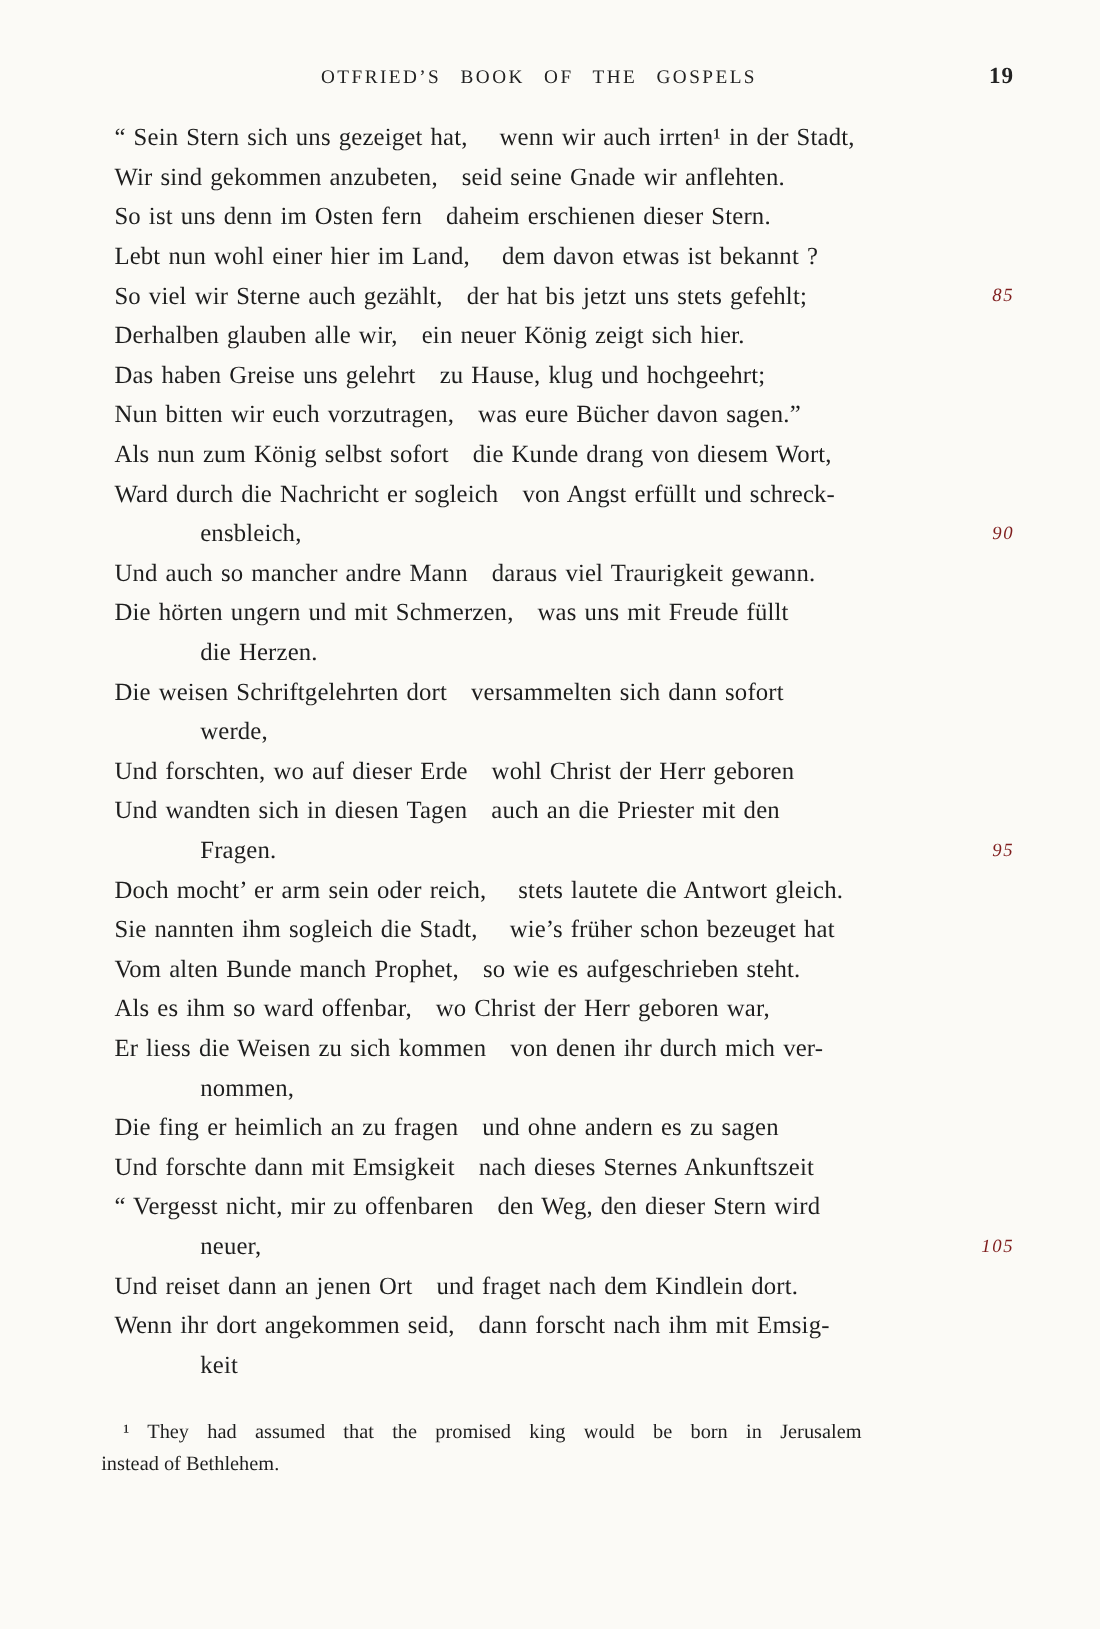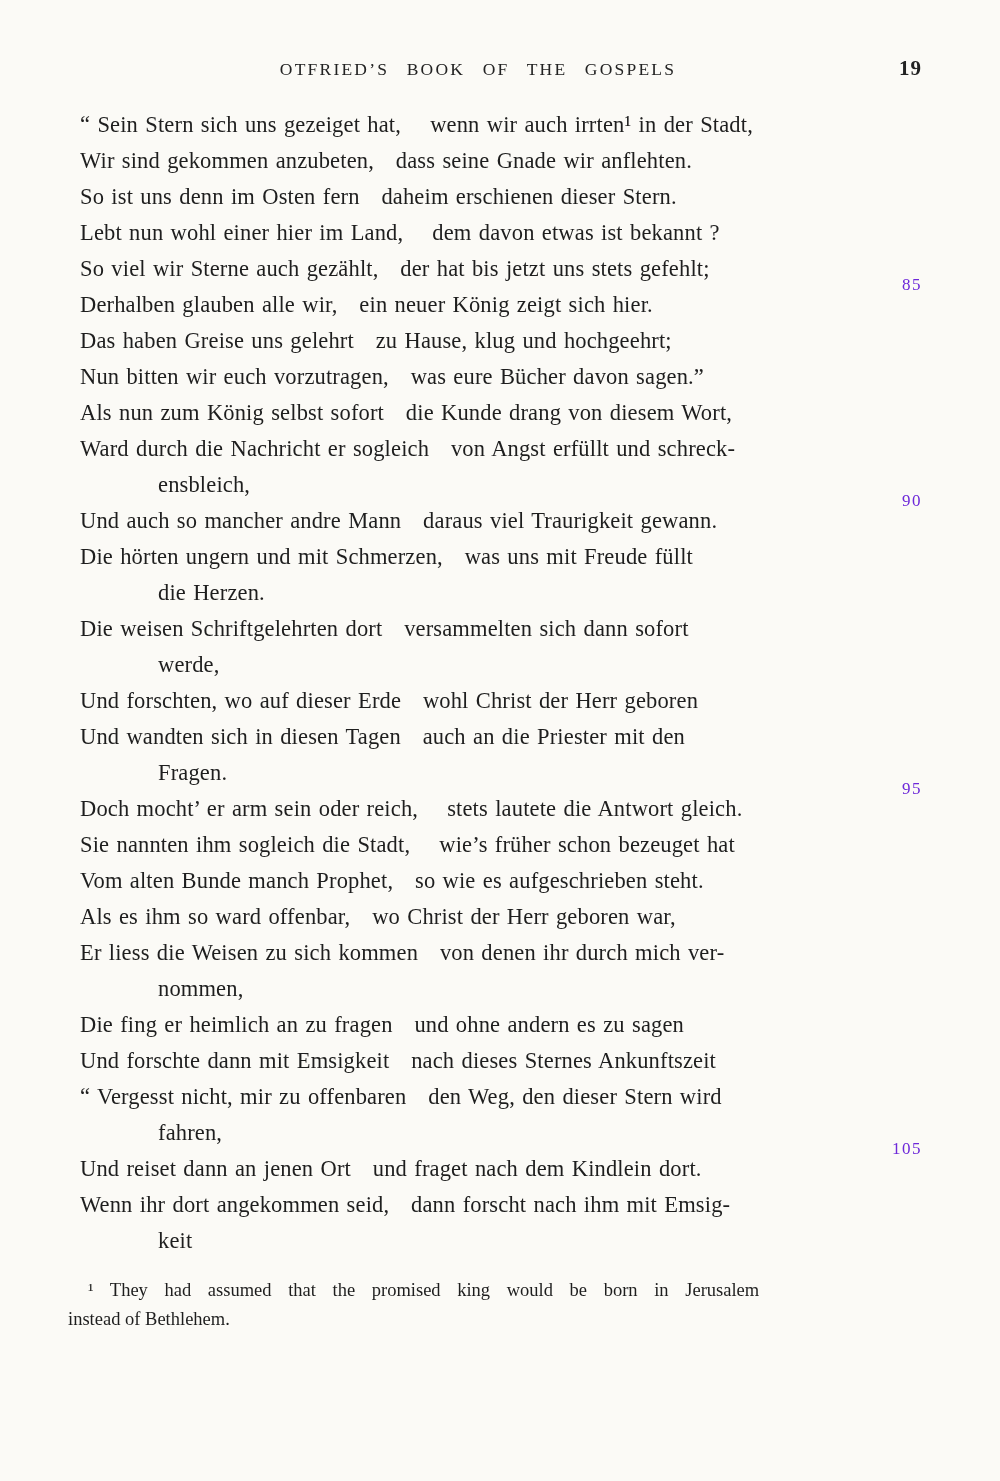--- a/index.html
+++ b/index.html
@@ -9,21 +9,21 @@
   body {
     width: 1000px;
     height: 1481px;
     background: #fbfaf6;
     font-family: "Liberation Serif", serif;
     color: #1e1e1e;
     overflow: hidden;
     position: relative;
   }
   .page {
-    padding: 56px 78px 0 68px;
+    padding: 56px 78px 0 92px;
     box-sizing: border-box;
     width: 1000px;
     height: 1481px;
   }
   .header {
     display: flex;
     align-items: baseline;
     margin-bottom: 26px;
   }
   .running-title {
@@ -54,28 +54,29 @@
   .verse .line .line-text {
     white-space: pre-wrap;
     margin-left: 12px;
   }
   .verse .line.indent {
     padding-left: 78px;
   }
   .margin-num {
     position: absolute;
     right: 0;
-    top: 16px;
+    top: 0;
     font-size: 17px;
     line-height: 36px;
     letter-spacing: 1.5px;
-    color: #6d28d9;
+    color: #7f1d1d;
+    font-style: italic;
   }
   .footnote {
-    margin-top: 17px;
+    margin-top: 29px;
     font-size: 18.5px;
     line-height: 29px;
     color: #1e1e1e;
     padding-right: 46px;
   }
   .fn-line.indent {
     padding-left: 20px;
   }
   .fn-line.spread {
     word-spacing: 12px;
@@ -86,21 +87,21 @@
 
 <div class="page">
 
   <div class="header">
     <span class="running-title">OTFRIED’S BOOK OF THE GOSPELS</span>
     <span class="page-number">19</span>
   </div>
 
   <div class="verse" id="verse-body">
       <div class="line"><span class="line-text">“ Sein Stern sich uns gezeiget hat,    wenn wir auch irrten¹ in der Stadt,</span></div>
-      <div class="line"><span class="line-text">Wir sind gekommen anzubeten,   dass seine Gnade wir anflehten.</span></div>
+      <div class="line"><span class="line-text">Wir sind gekommen anzubeten,   seid seine Gnade wir anflehten.</span></div>
       <div class="line"><span class="line-text">So ist uns denn im Osten fern   daheim erschienen dieser Stern.</span></div>
       <div class="line"><span class="line-text">Lebt nun wohl einer hier im Land,    dem davon etwas ist bekannt ?</span></div>
       <div class="line"><span class="line-text">So viel wir Sterne auch gezählt,   der hat bis jetzt uns stets gefehlt;</span><span class="margin-num">85</span></div>
       <div class="line"><span class="line-text">Derhalben glauben alle wir,   ein neuer König zeigt sich hier.</span></div>
       <div class="line"><span class="line-text">Das haben Greise uns gelehrt   zu Hause, klug und hochgeehrt;</span></div>
       <div class="line"><span class="line-text">Nun bitten wir euch vorzutragen,   was eure Bücher davon sagen.”</span></div>
       <div class="line"><span class="line-text">Als nun zum König selbst sofort   die Kunde drang von diesem Wort,</span></div>
       <div class="line"><span class="line-text">Ward durch die Nachricht er sogleich   von Angst erfüllt und schreck-</span></div>
       <div class="line indent"><span class="line-text">ensbleich,</span><span class="margin-num">90</span></div>
       <div class="line"><span class="line-text">Und auch so mancher andre Mann   daraus viel Traurigkeit gewann.</span></div>
@@ -113,21 +114,21 @@
       <div class="line indent"><span class="line-text">Fragen.</span><span class="margin-num">95</span></div>
       <div class="line"><span class="line-text">Doch mocht’ er arm sein oder reich,    stets lautete die Antwort gleich.</span></div>
       <div class="line"><span class="line-text">Sie nannten ihm sogleich die Stadt,    wie’s früher schon bezeuget hat</span></div>
       <div class="line"><span class="line-text">Vom alten Bunde manch Prophet,   so wie es aufgeschrieben steht.</span></div>
       <div class="line"><span class="line-text">Als es ihm so ward offenbar,   wo Christ der Herr geboren war,</span></div>
       <div class="line"><span class="line-text">Er liess die Weisen zu sich kommen   von denen ihr durch mich ver-</span></div>
       <div class="line indent"><span class="line-text">nommen,</span></div>
       <div class="line"><span class="line-text">Die fing er heimlich an zu fragen   und ohne andern es zu sagen</span></div>
       <div class="line"><span class="line-text">Und forschte dann mit Emsigkeit   nach dieses Sternes Ankunftszeit</span></div>
       <div class="line"><span class="line-text">“ Vergesst nicht, mir zu offenbaren   den Weg, den dieser Stern wird</span></div>
-      <div class="line indent"><span class="line-text">fahren,</span><span class="margin-num">105</span></div>
+      <div class="line indent"><span class="line-text">neuer,</span><span class="margin-num">105</span></div>
       <div class="line"><span class="line-text">Und reiset dann an jenen Ort   und fraget nach dem Kindlein dort.</span></div>
       <div class="line"><span class="line-text">Wenn ihr dort angekommen seid,   dann forscht nach ihm mit Emsig-</span></div>
       <div class="line indent"><span class="line-text">keit</span></div>
     </div>
 
   <div class="footnote" id="footnote">
       <div class="fn-line indent spread">¹ They had assumed that the promised king would be born in Jerusalem</div>
       <div class="fn-line">instead of Bethlehem.</div>
     </div>
 

